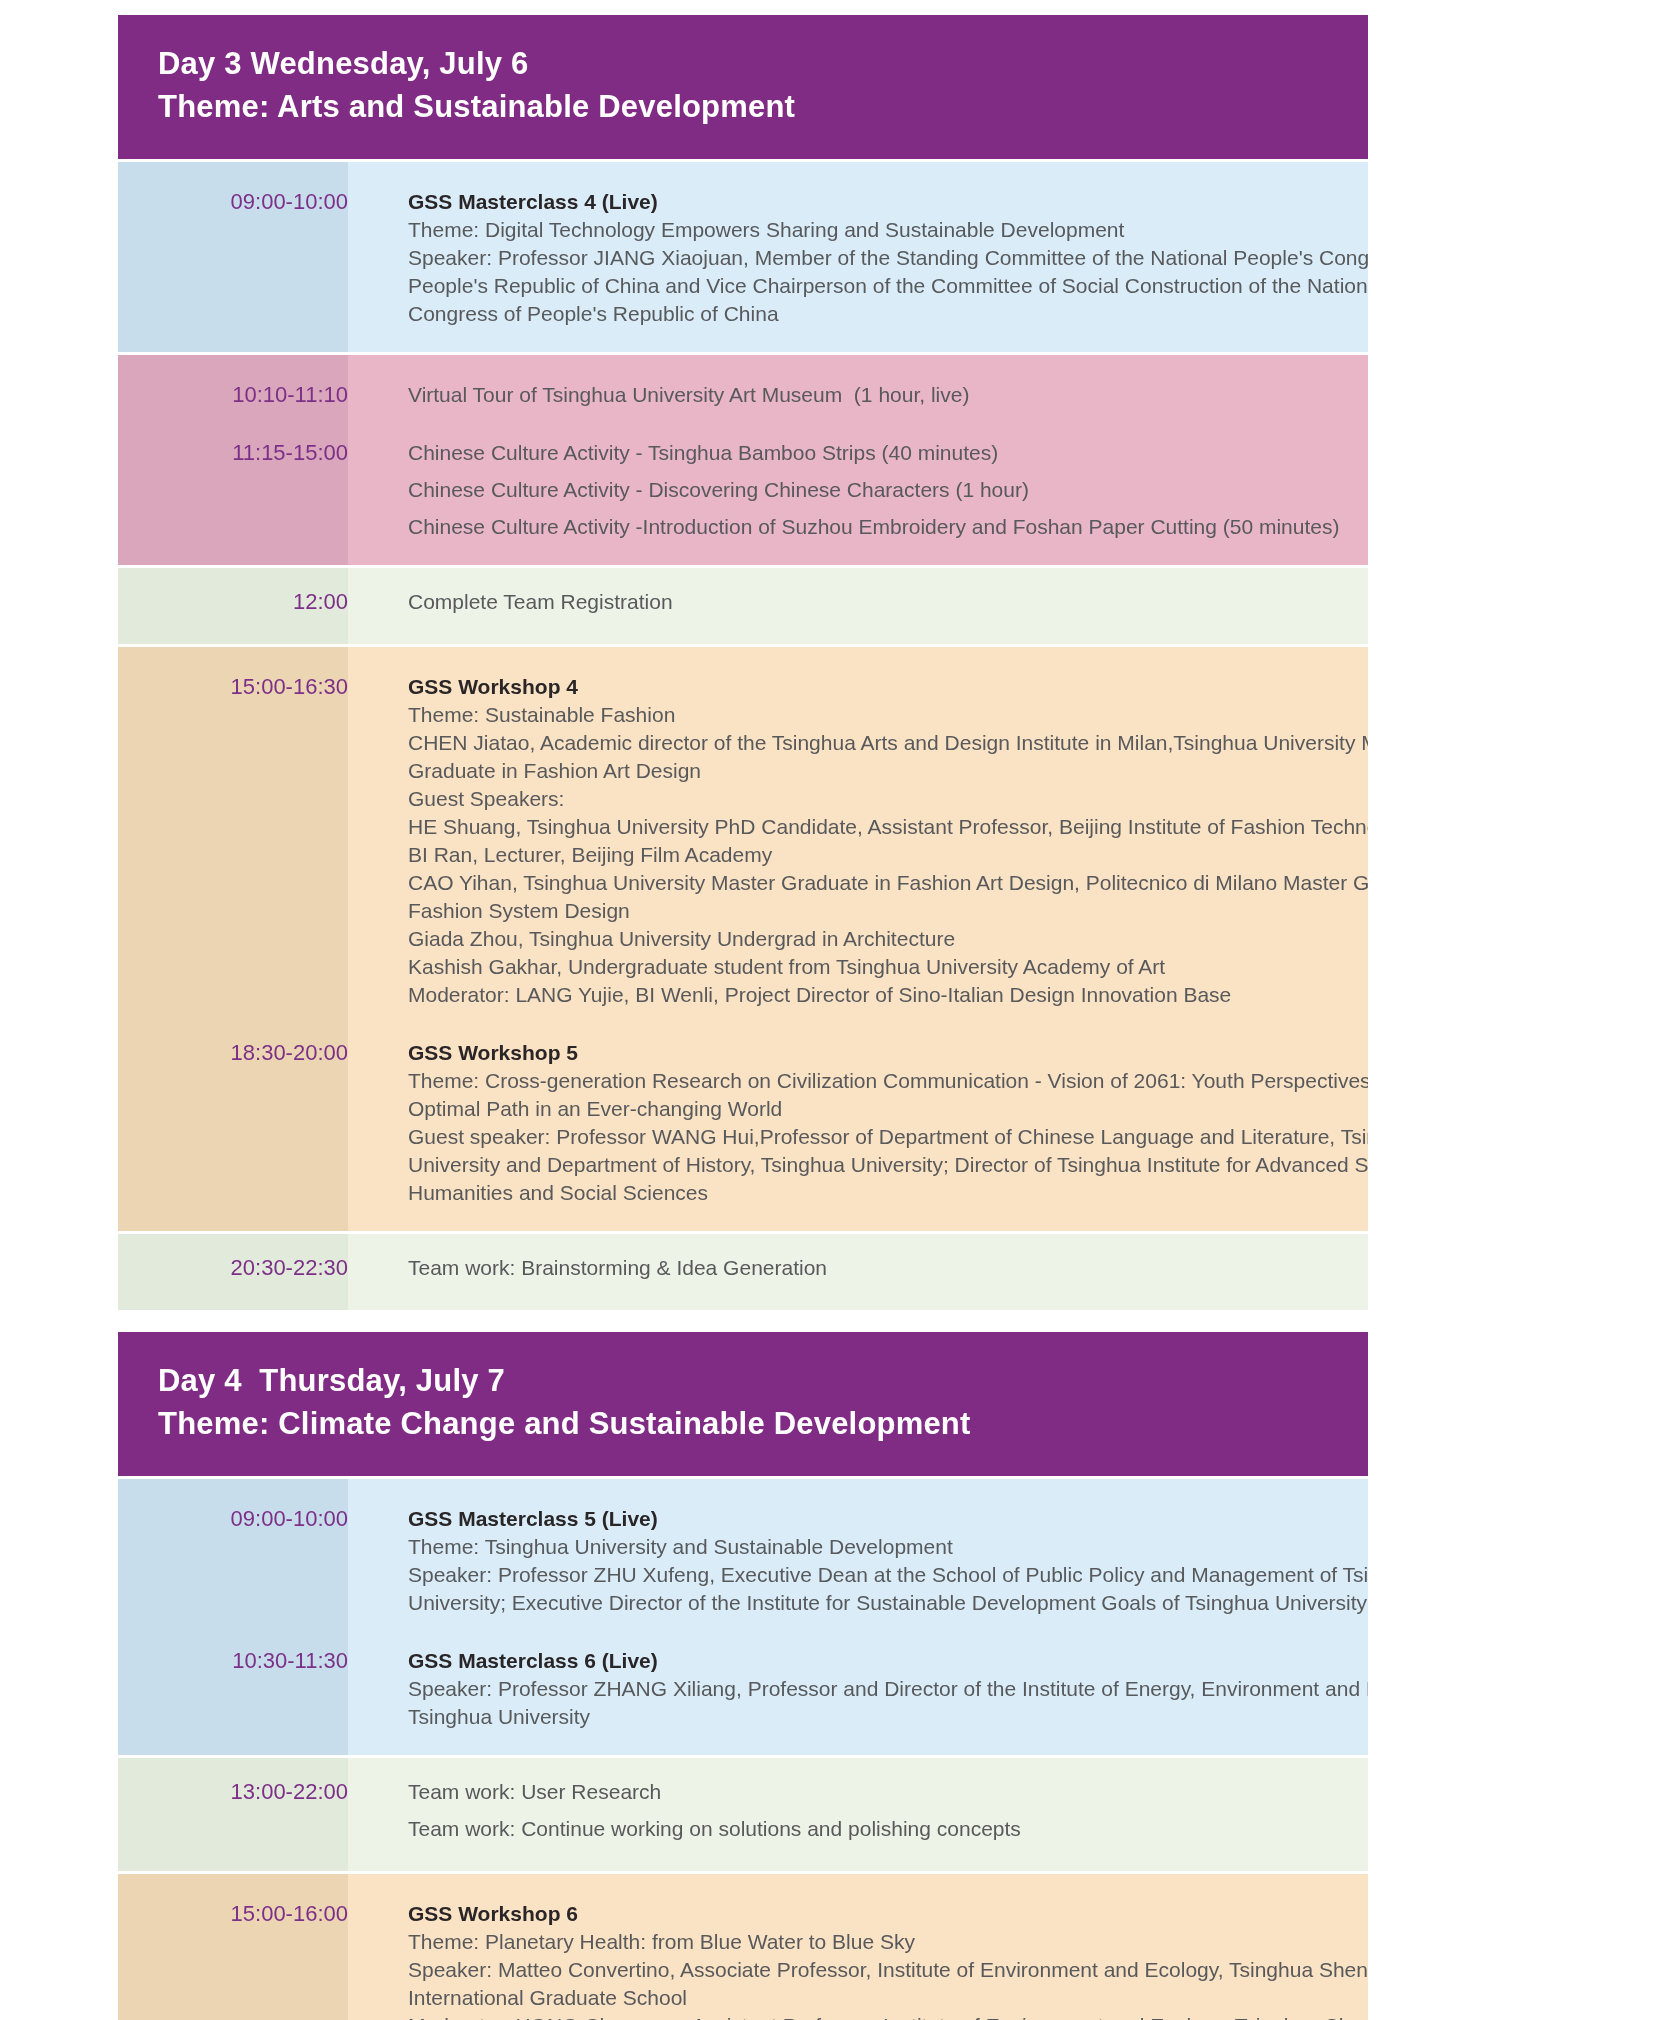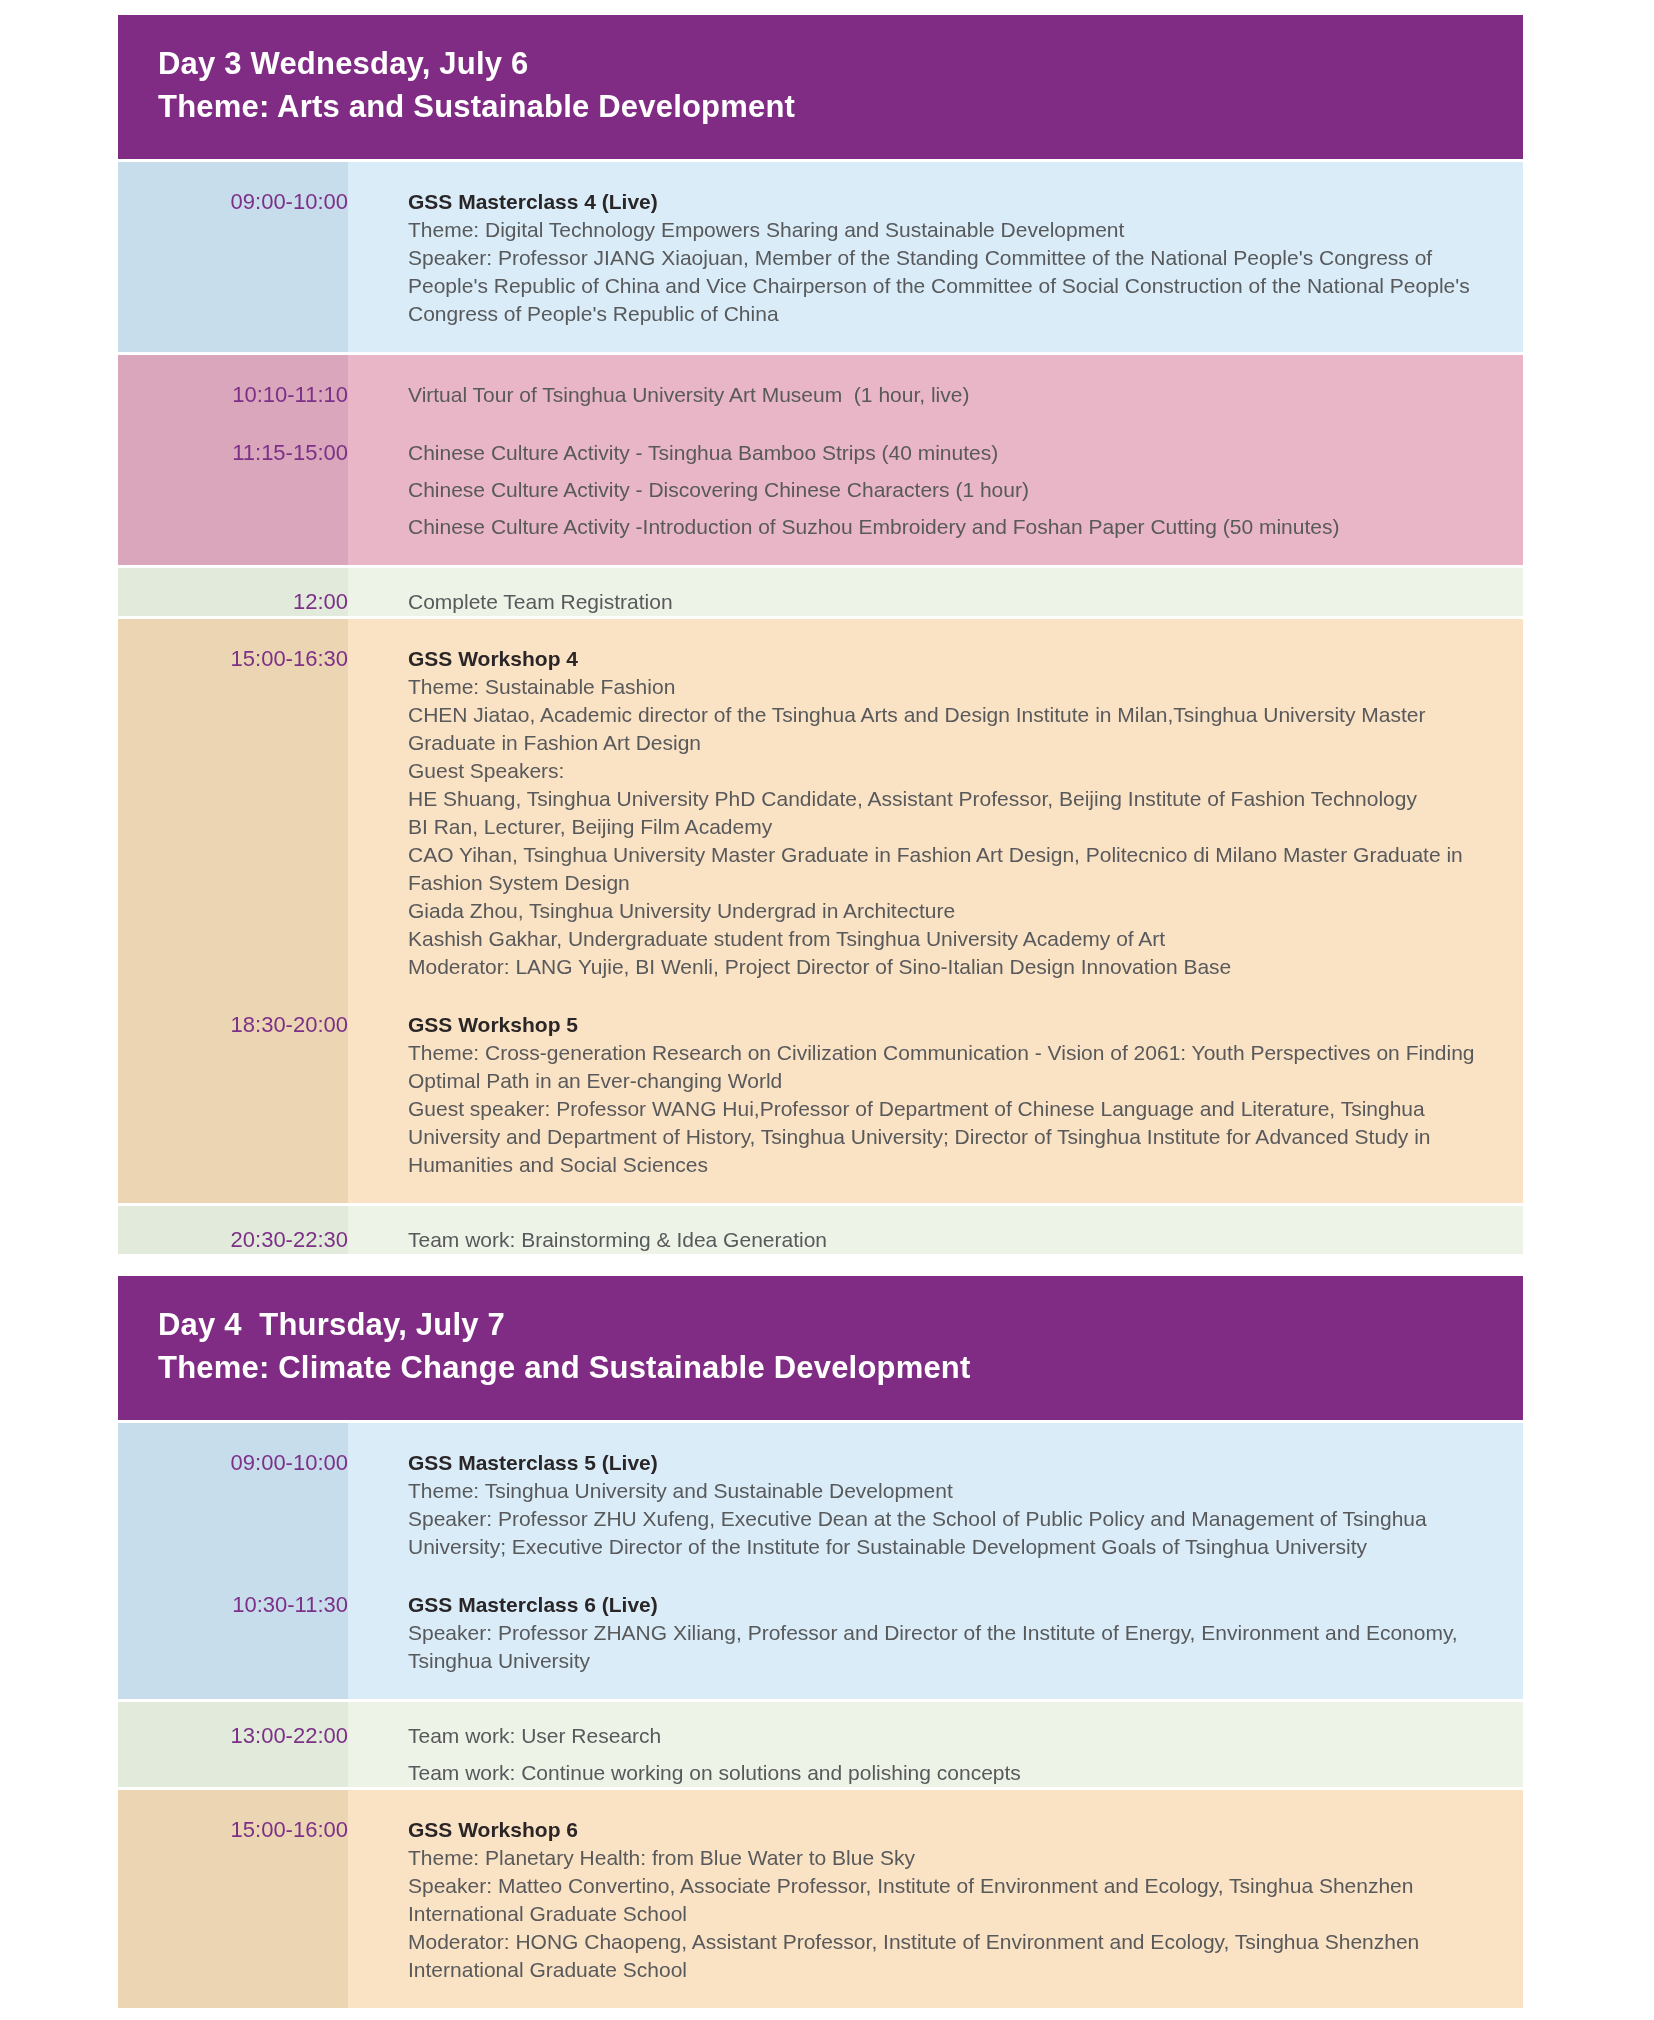--- a/index.html
+++ b/index.html
@@ -15,21 +15,21 @@
     --orange-bg:#fae2c5; --orange-time-bg:#ebd5b3;
   }
   *{box-sizing:border-box;}
   html,body{margin:0;padding:0;}
   body{
     background:var(--page-bg);
     font-family:"Liberation Sans", sans-serif;
     -webkit-font-smoothing:antialiased;
   }
   .page{
-    width:1654px;
+    width:1368px;
     min-height:2020px;
     background:var(--page-bg);
     position:relative;
     overflow:hidden;
   }
   .content{
     position:absolute;
     left:118px;
     top:15px;
     width:1405px;
@@ -55,21 +55,21 @@
   }
   .sched-row::before{
     content:"";
     position:absolute;
     left:0;top:0;bottom:0;
     width:230px;
     background:var(--col-shade,transparent);
   }
   .row-blue  {background:var(--blue-bg);   --col-shade:var(--blue-time-bg);}
   .row-pink  {background:var(--pink-bg);   --col-shade:var(--pink-time-bg);}
-  .row-green {background:var(--green-bg);  --col-shade:var(--green-time-bg); padding:20px 0 0 0;}
+  .row-green {background:var(--green-bg);  --col-shade:var(--green-time-bg); padding:20px 0 28px 0;}
   .row-orange{background:var(--orange-bg); --col-shade:var(--orange-time-bg);}
   .entry{display:flex;position:relative;}
   .entry + .entry{margin-top:30px;}
   .time-cell{
     flex:0 0 230px;
     width:230px;
     text-align:right;
     color:var(--time-text);
     font-size:22px;
     line-height:28px;

